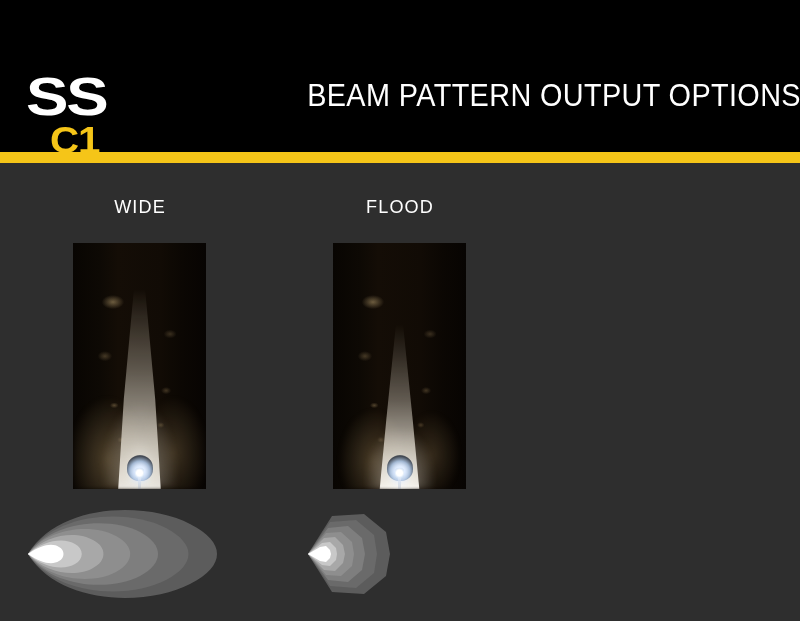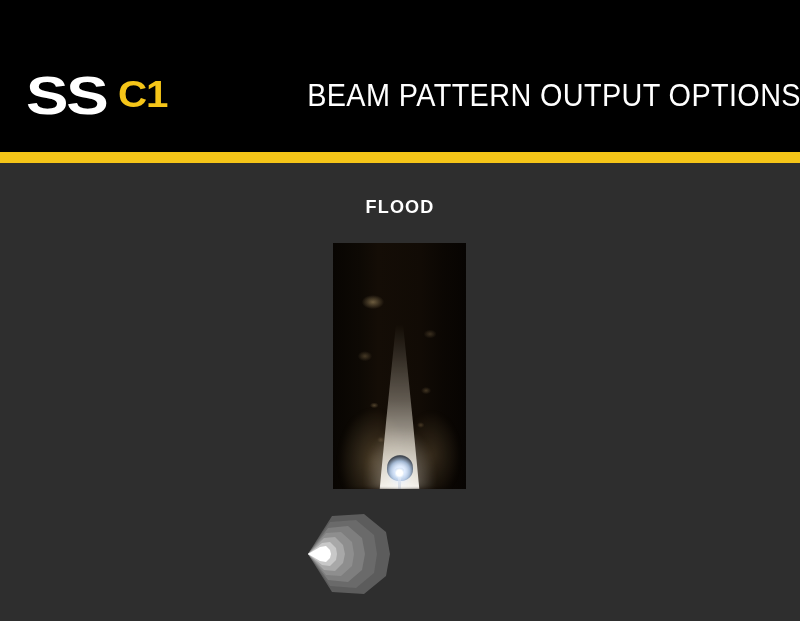--- a/index.html
+++ b/index.html
@@ -33,20 +33,21 @@
   }
 
   #logo {
     position: absolute;
     left: 26px;
     top: 69px;
     height: 52px;
     display: flex;
     align-items: center;
     letter-spacing: -1px;
+    flex-direction: column;
   }
   #logo .logo-ss {
     font-family: "Liberation Sans", sans-serif;
     font-weight: bold;
     font-size: 54px;
     line-height: 54px;
     color: #ffffff;
     letter-spacing: -2px;
     transform: scaleX(1.18);
     transform-origin: left bottom;
@@ -90,21 +91,21 @@
   }
 
   
   .column {
     position: absolute;
     top: 170px;
     width: 240px;
     height: 440px;
   }
   #col-wide  { left: 20px;  }
-  #col-flood { left: 280px; font-weight: bold; }
+  #col-flood { left: 280px; }
   #col-spot  { left: 540px; }
 
   .col-label {
     position: absolute;
     top: 26px;
     left: 0;
     width: 240px;
     text-align: center;
     color: #ffffff;
     font-family: "Liberation Sans Narrow", "Liberation Sans", sans-serif;
@@ -288,20 +289,47 @@
     <div id="logo">
       <span class="logo-ss">SS</span>
       <span class="logo-c1">C1</span>
     </div>
 
     <div id="header-title">BEAM PATTERN OUTPUT OPTIONS</div>
   </div>
 
   <div id="accent-bar"></div>
 
+  <div class="column" id="col-wide">
+
+    <div class="col-label">WIDE</div>
+
+    <div class="photo" id="photo-wide">
+      <div class="photo-inner"></div>
+      <div class="side-spill"></div>
+      <div class="beam-road"></div>
+      <div class="beam-hotspot"></div>
+      <div class="fixture"></div>
+      <div class="fixture-core"></div>
+      <div class="fixture-stalk"></div>
+    </div>
+
+    <div class="pattern">
+      <svg width="240" height="92" viewBox="0 0 240 92">
+
+        <path d="M8,46 C40,-6 128,-6 170,16 C206,34 206,58 170,76 C128,98 40,98 8,46 Z" fill="#5c5c5c"></path>
+        <path d="M8,46 C36,3 110,1 146,20 C176,36 176,56 146,72 C110,91 36,89 8,46 Z" fill="#6a6a6a"></path>
+        <path d="M8,46 C33,11 92,9 120,24 C144,37 144,55 120,68 C92,83 33,81 8,46 Z" fill="#7e7e7e"></path>
+        <path d="M8,46 C30,18 74,16 96,28 C115,38 115,54 96,64 C74,76 30,74 8,46 Z" fill="#8e8e8e"></path>
+        <path d="M8,46 C27,25 58,23 73,32 C87,39 87,53 73,60 C58,69 27,67 8,46 Z" fill="#a8a8a8"></path>
+        <path d="M8,46 C25,31 45,30 55,36 C64,41 64,51 55,56 C45,62 25,61 8,46 Z" fill="#c8c8c8"></path>
+        <path d="M8,46 C22,36 33,35 39,39 C45,42 45,50 39,53 C33,57 22,56 8,46 Z" fill="#ffffff"></path>
+      </svg>
+    </div>
+  </div>
 
   <div class="column" id="col-flood">
 
     <div class="col-label">FLOOD</div>
 
     <div class="photo" id="photo-flood">
       <div class="photo-inner"></div>
       <div class="side-spill"></div>
       <div class="beam-road"></div>
       <div class="beam-hotspot"></div>

